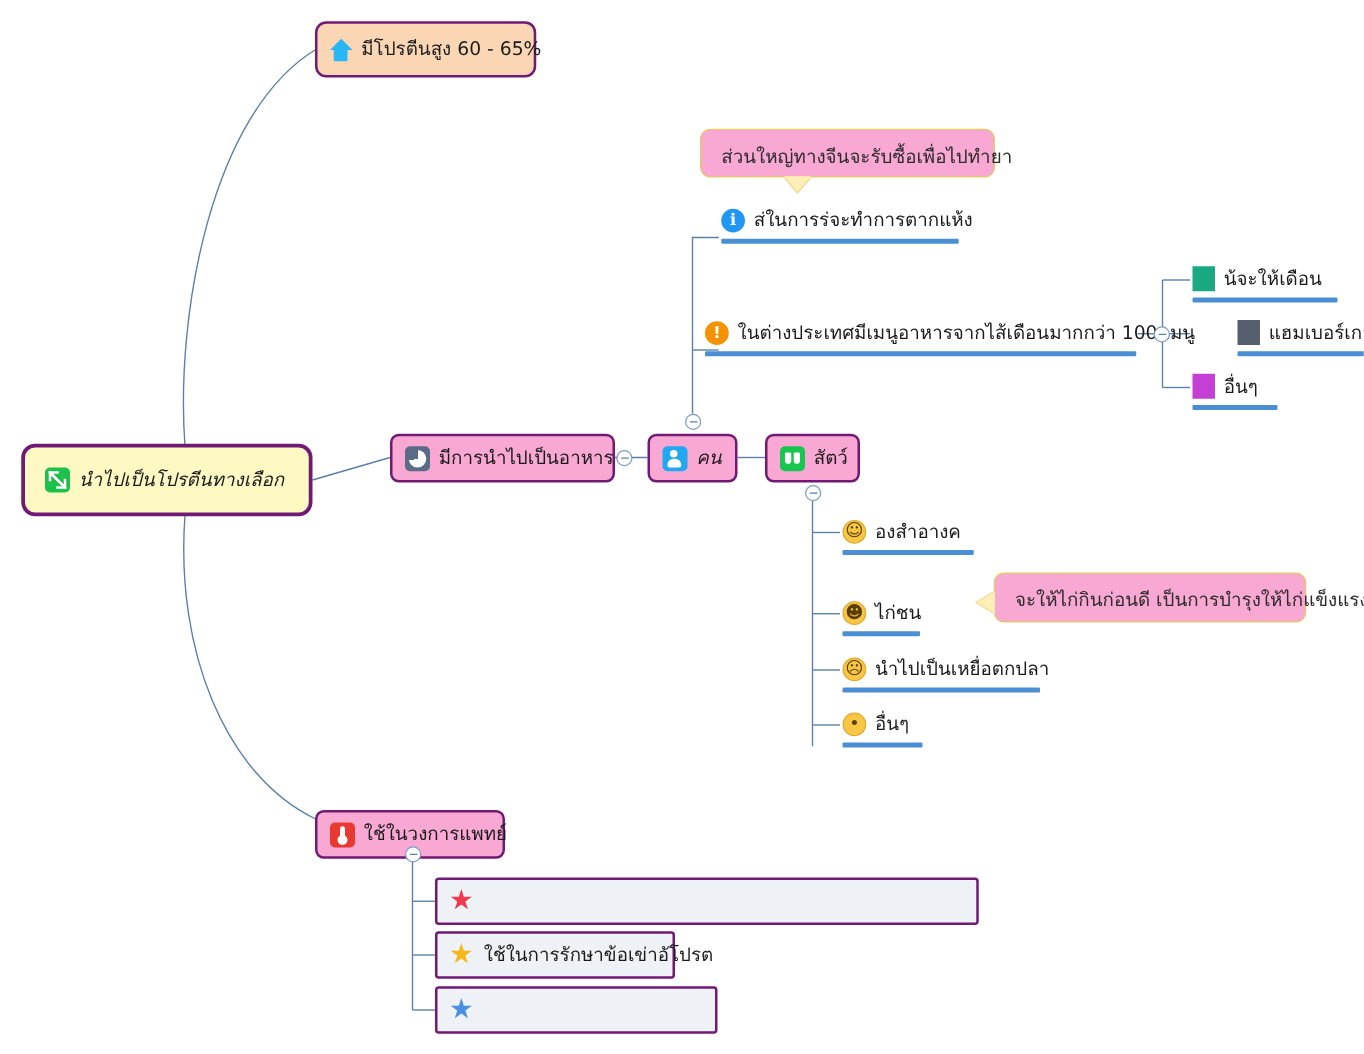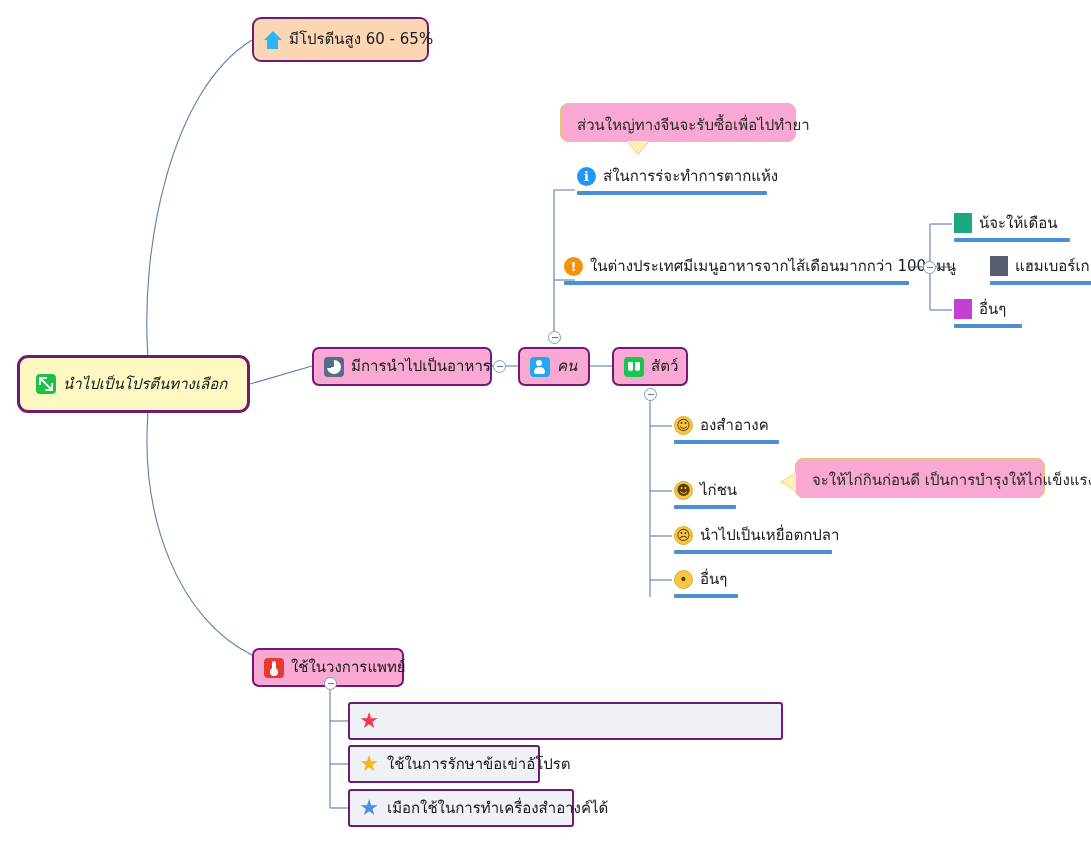--- a/index.html
+++ b/index.html
@@ -459,16 +459,15 @@
     <span class="ico ico-star" style="color:#ef3b4e;">★</span>
   </div>
 
   <div class="node box thin" style="left:348px; top:745px; width:192px; height:38px;">
     <span class="ico ico-star" style="color:#f5b719;">★</span>
     <span class="label">ใช้ในการรักษาข้อเข่าอัโปรต</span>
   </div>
 
   <div class="node box thin" style="left:348px; top:789px; width:226px; height:38px;">
     <span class="ico ico-star" style="color:#4a90e2;">★</span>
-    <span class="label">เมือกใช้ในการทำเครื่องสำอางค์ได้</span>
   </div>
 
 </div>
 
 </body></html>

